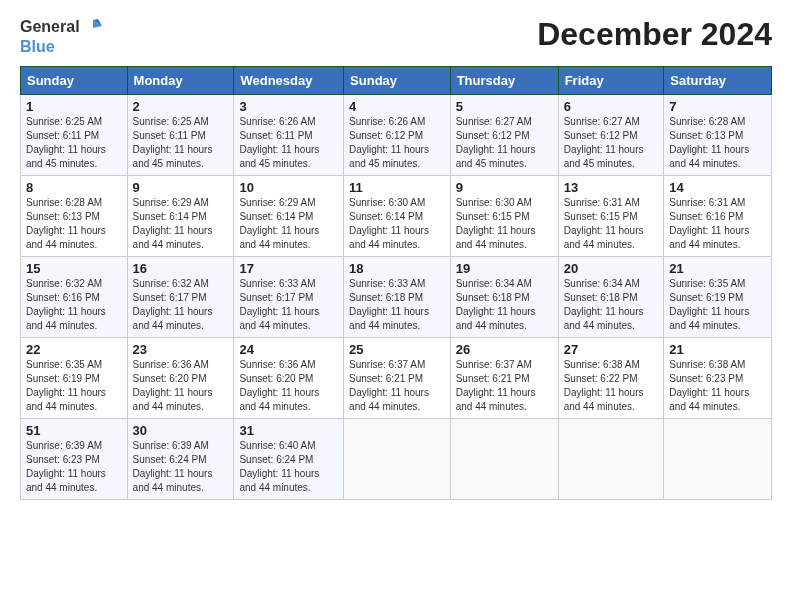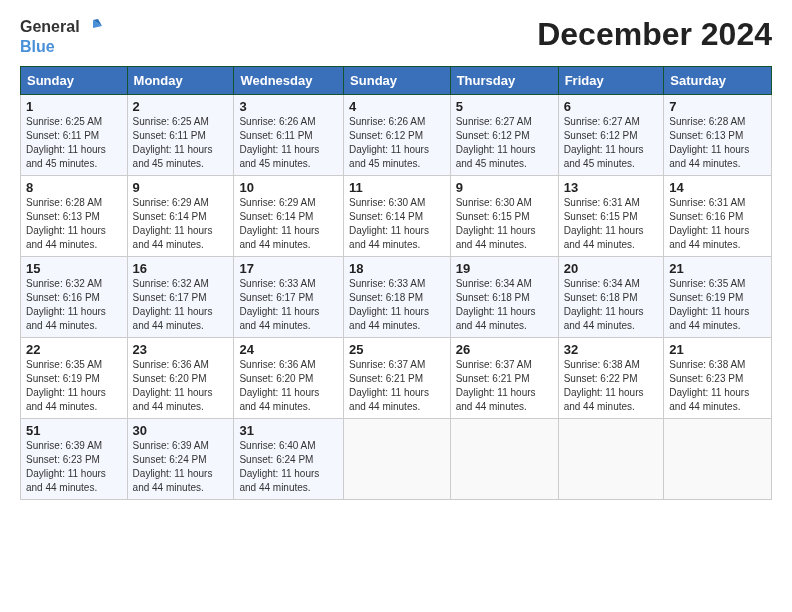--- a/index.html
+++ b/index.html
@@ -301,21 +301,21 @@
 and 44 minutes.</div>
           </td>
           <td>
             <span class="day-num">26</span>
             <div class="day-info" style="white-space: pre-line;">Sunrise: 6:37 AM
 Sunset: 6:21 PM
 Daylight: 11 hours
 and 44 minutes.</div>
           </td>
           <td>
-            <span class="day-num">32</span>
+            <span class="day-num">27</span>
             <div class="day-info" style="white-space: pre-line;">Sunrise: 6:38 AM
 Sunset: 6:22 PM
 Daylight: 11 hours
 and 44 minutes.</div>
           </td>
           <td>
             <span class="day-num">21</span>
             <div class="day-info" style="white-space: pre-line;">Sunrise: 6:38 AM
 Sunset: 6:23 PM
 Daylight: 11 hours

